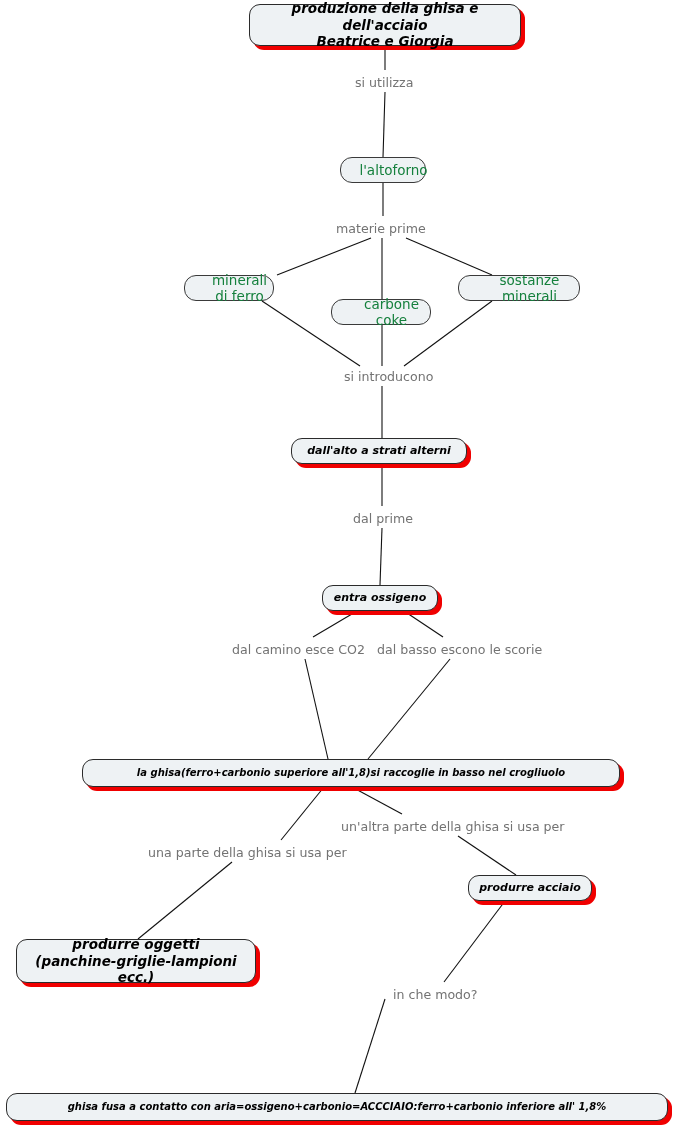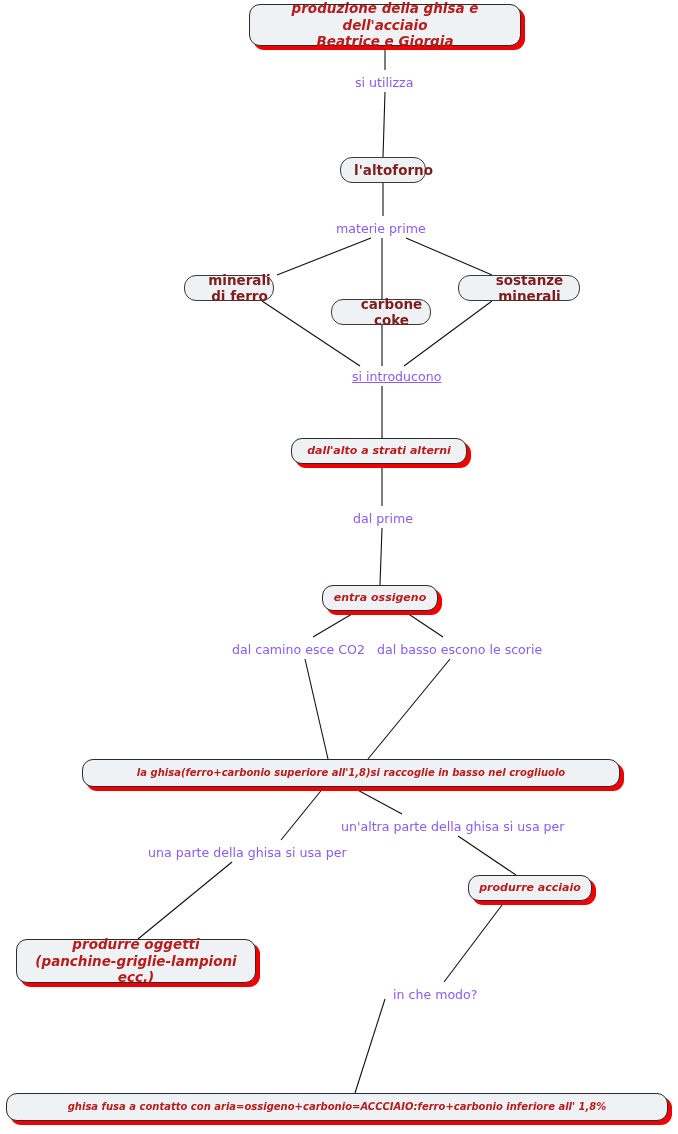--- a/index.html
+++ b/index.html
@@ -43,44 +43,44 @@
     display: block;
     width: 100%;
     line-height: 1.22;
     white-space: pre-line;
   }
   
   .node.plain {
     border-radius: 12px;
   }
   .node.plain .lbl {
-    color: #7f1d1d;
+    color: #15803d;
     font-size: 13.5px;
-    font-weight: bold;
+    font-weight: normal;
     font-style: normal;
     margin-left: 21px;
   }
   
   .node.red {
     box-shadow: 4px 4px 0 0 #f00000;
     border-color: #2b2b2b;
   }
   .node.red .lbl {
-    color: #b91c1c;
+    color: #000000;
     font-weight: bold;
     font-style: italic;
     font-size: 13.5px;
   }
   .node.red.small .lbl { font-size: 11px; }
   .node.red.wide .lbl  { font-size: 10px; }
 
   
   .link-label {
     position: absolute;
-    color: #8b5cf6;
+    color: #737373;
     font-size: 12.6px;
     font-family: "DejaVu Sans", sans-serif;
     white-space: nowrap;
     background: #ffffff;
     padding: 0 2px;
     z-index: 6;
   }
 </style>
 </head>
 <body>
@@ -143,21 +143,21 @@
         <span class="lbl">produrre oggetti
 (panchine-griglie-lampioni ecc.)</span>
       </div>
       <div class="node red wide" style="left: 6px; top: 1093px; width: 662px; height: 28px;">
         <span class="lbl">ghisa fusa a contatto con aria=ossigeno+carbonio=ACCCIAIO:ferro+carbonio inferiore all' 1,8%</span>
       </div>
     </div>
   <div id="label-layer">
       <div class="link-label" style="left: 353px; top: 75px;">si utilizza</div>
       <div class="link-label" style="left: 334px; top: 221px; text-align: right;">materie prime</div>
-      <div class="link-label" style="left: 350px; top: 369px; text-decoration: underline;">si introducono</div>
+      <div class="link-label" style="left: 342px; top: 369px;">si introducono</div>
       <div class="link-label" style="left: 351px; top: 511px;">dal prime</div>
       <div class="link-label" style="left: 230px; top: 642px;">dal camino esce CO2</div>
       <div class="link-label" style="left: 375px; top: 642px;">dal basso escono le scorie</div>
       <div class="link-label" style="left: 146px; top: 845px;">una parte della ghisa si usa per</div>
       <div class="link-label" style="left: 339px; top: 819px;">un'altra parte della ghisa si usa per</div>
       <div class="link-label" style="left: 391px; top: 987px;">in che modo?</div>
     </div>
 </div>
 
 </body></html>

